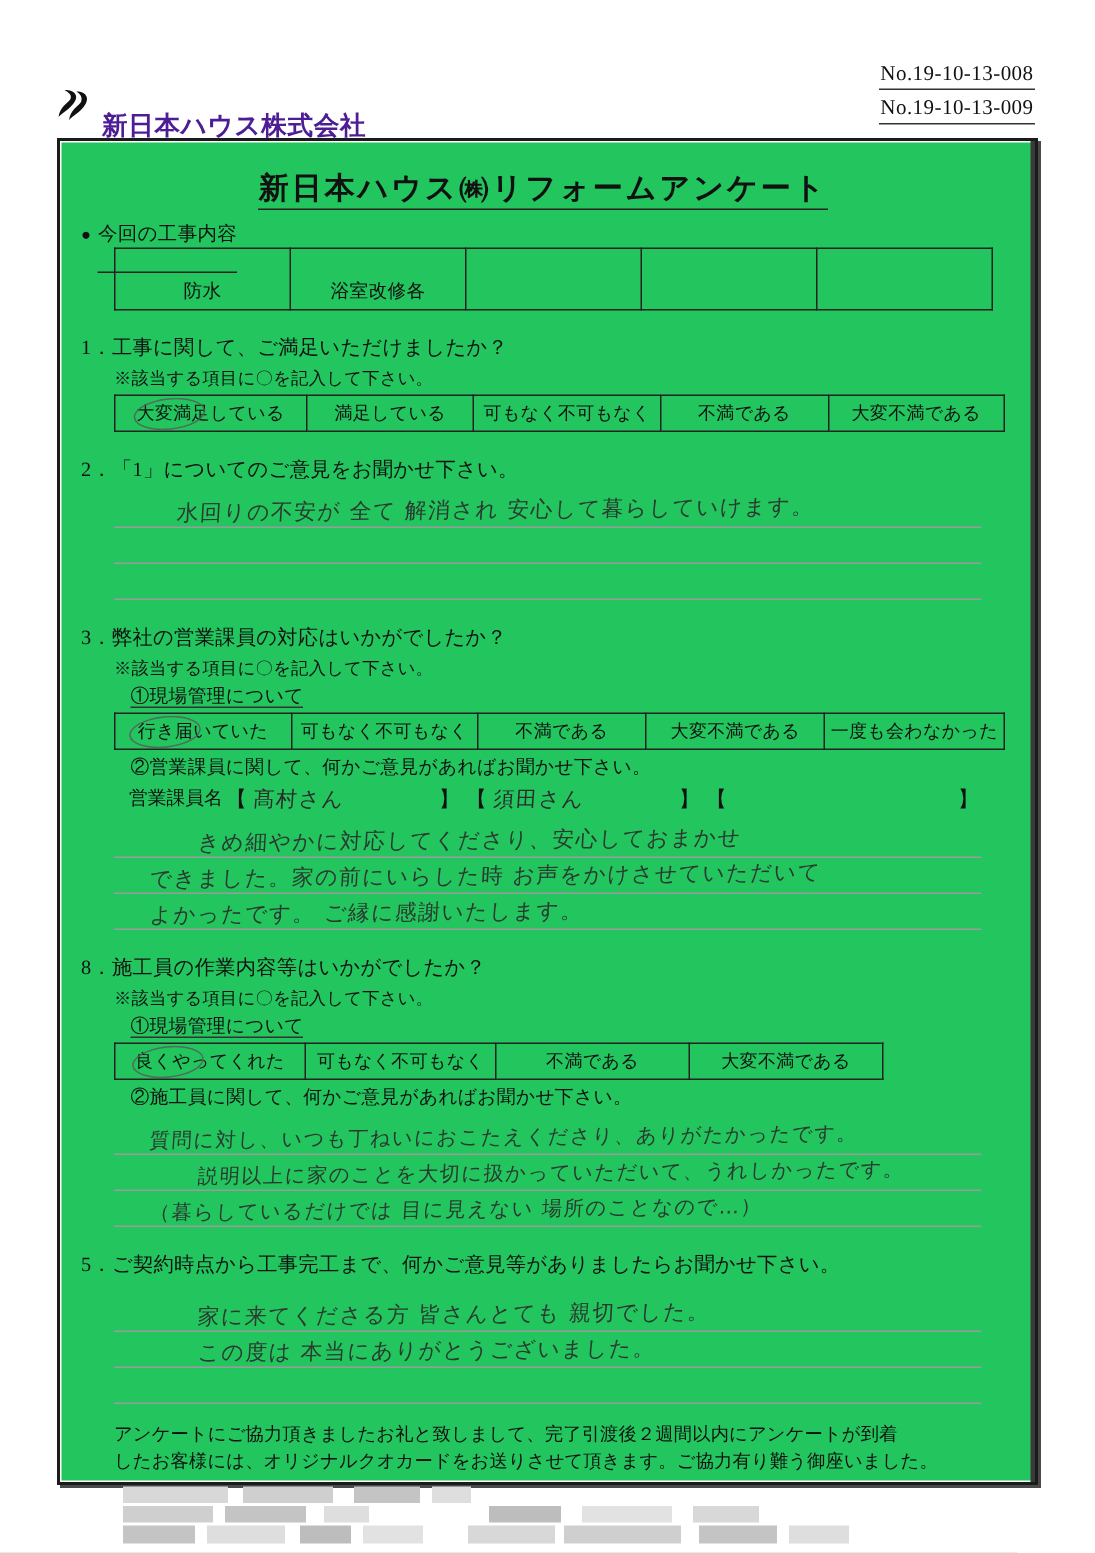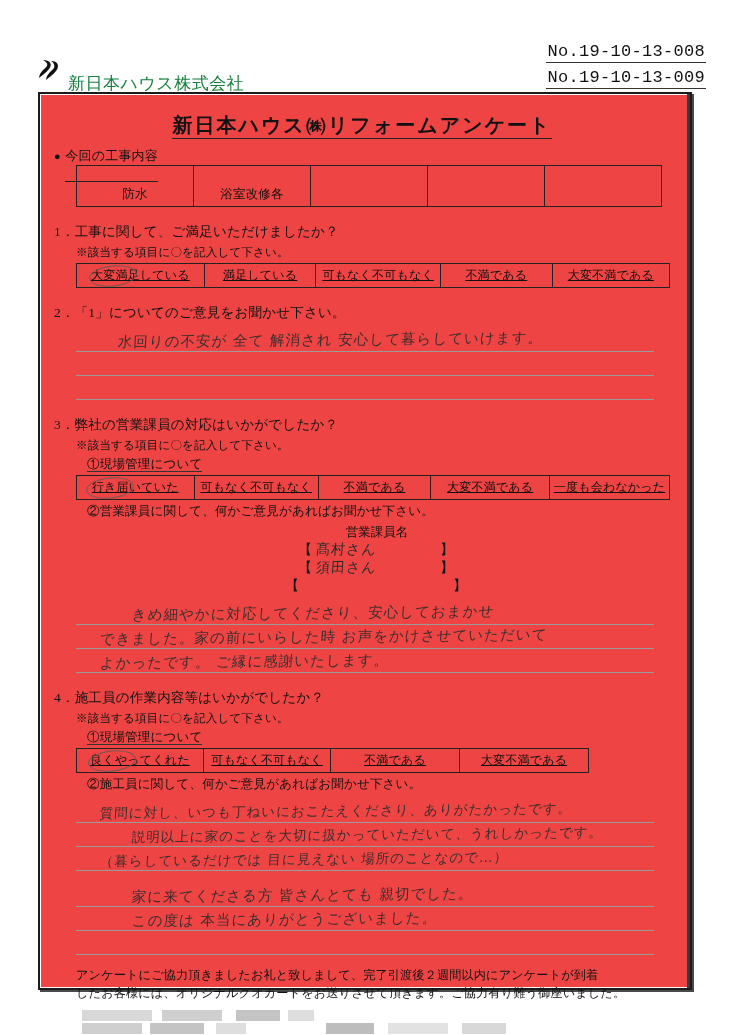--- a/index.html
+++ b/index.html
@@ -28,52 +28,52 @@
     gap: 6px;
   }
   .logo-mark {
     width: 26px; height: 26px;
     position: relative;
     flex: 0 0 auto;
   }
   .logo-mark svg { display:block; }
   .logo-text {
     font-family: "DejaVu Sans", sans-serif;
-    font-weight: 400;
+    font-weight: 700;
     font-size: 17px;
     letter-spacing: 0.5px;
-    color: #15803d;
+    color: #4c1d95;
     white-space: nowrap;
     margin-top: 28px;
   }
   .doc-nos {
     position: absolute;
-    right: 24px; top: 42px;
+    right: 40px; top: 42px;
     text-align: left;
-    font-family: Liberation Mono, monospace;
-    font-size: 17px;
+    font-family: Liberation Serif, serif;
+    font-size: 14px;
     line-height: 1.0;
   }
   .doc-no {
     border-bottom: 1px solid #333;
     padding: 1px 1px 2px 1px;
     margin-bottom: 5px;
     letter-spacing: 0.3px;
     white-space: nowrap;
   }
 
   
   .frame {
     position: absolute;
     left: 38px; top: 92px;
     width: 654px;
     height: 898px;
     border: 2px solid #1b1b1b;
     box-shadow: 0 0 0 1px #ffffff inset, 2px 2px 0 0 #4a4a4a;
-    background: #ef4444;
+    background: #22c55e;
     box-sizing: border-box;
   }
   .frame-inner {
     position: absolute;
     left: 0; top: 0; right: 0; bottom: 0;
     border-right: 3px solid #3a3a3a;
     box-sizing: border-box;
   }
 
   .content {
@@ -149,21 +149,20 @@
     height: 36px;
     vertical-align: bottom;
     padding-bottom: 3px;
     width: 114px;
     font-size: 12.5px;
   }
   table.opt-grid td {
     height: 21px;
     padding: 1px 2px;
     vertical-align: middle;
-    text-decoration: underline;
   }
 
   
   .circle-mark {
     position: absolute;
     left: 28%;
     top: 50%;
     transform: translate(-50%, -50%) rotate(-6deg);
     width: 46px;
     height: 19px;
@@ -200,23 +199,22 @@
   .hw-text.indent1 { padding-left: 42px; }
   .hw-text.indent2 { padding-left: 24px; }
   .hw-text.indent3 { padding-left: 56px; }
   .hw-text.small { font-size: 13.5px; }
 
   
   .staff-line {
     margin: 4px 0 2px 32px;
     font-size: 12.5px;
     display: flex;
-    align-items: center;
-    white-space: nowrap;
-    flex-direction: column;
+    align-items: flex-start;
+    white-space: nowrap;
   }
   .staff-label { margin-right: 2px; }
   .bracket {
     display: inline-flex;
     align-items: flex-end;
     margin-right: 4px;
   }
   .bracket .br { font-size: 14px; }
   .staff-name {
     display: inline-block;
@@ -374,21 +372,21 @@
           <span class="hw-text indent3">きめ細やかに対応してくださり、安心しておまかせ</span>
         </div>
         <div class="hw-row">
           <span class="hw-text indent2">できました。家の前にいらした時 お声をかけさせていただいて</span>
         </div>
         <div class="hw-row">
           <span class="hw-text indent2">よかったです。 ご縁に感謝いたします。</span>
         </div>
       </div>
 
-      <div class="qline">4．施工員の作業内容等はいかがでしたか？</div>
+      <div class="qline">8．施工員の作業内容等はいかがでしたか？</div>
       <div class="note">※該当する項目に〇を記入して下さい。</div>
       <div class="sub-head">
         <span class="ul">①現場管理について</span>
       </div>
       <table class="grid opt-grid">
         <tbody>
             <tr>
           <td style="width:122px">
             <span>良くやってくれた</span>
             <span class="circle-mark"></span>
@@ -407,20 +405,21 @@
           <span class="hw-text indent2 small">質問に対し、いつも丁ねいにおこたえくださり、ありがたかったです。</span>
         </div>
         <div class="hw-row">
           <span class="hw-text indent3 small">説明以上に家のことを大切に扱かっていただいて、うれしかったです。</span>
         </div>
         <div class="hw-row">
           <span class="hw-text indent2 small">（暮らしているだけでは 目に見えない 場所のことなので…）</span>
         </div>
       </div>
 
+      <div class="qline">5．ご契約時点から工事完工まで、何かご意見等がありましたらお聞かせ下さい。</div>
       <div class="hw-block" style="margin-top:12px;">
         <div class="hw-row">
           <span class="hw-text indent3">家に来てくださる方 皆さんとても 親切でした。</span>
         </div>
         <div class="hw-row">
           <span class="hw-text indent3">この度は 本当にありがとうございました。</span>
         </div>
         <div class="hw-row">
           <span class="hw-text indent3"></span>
         </div>

